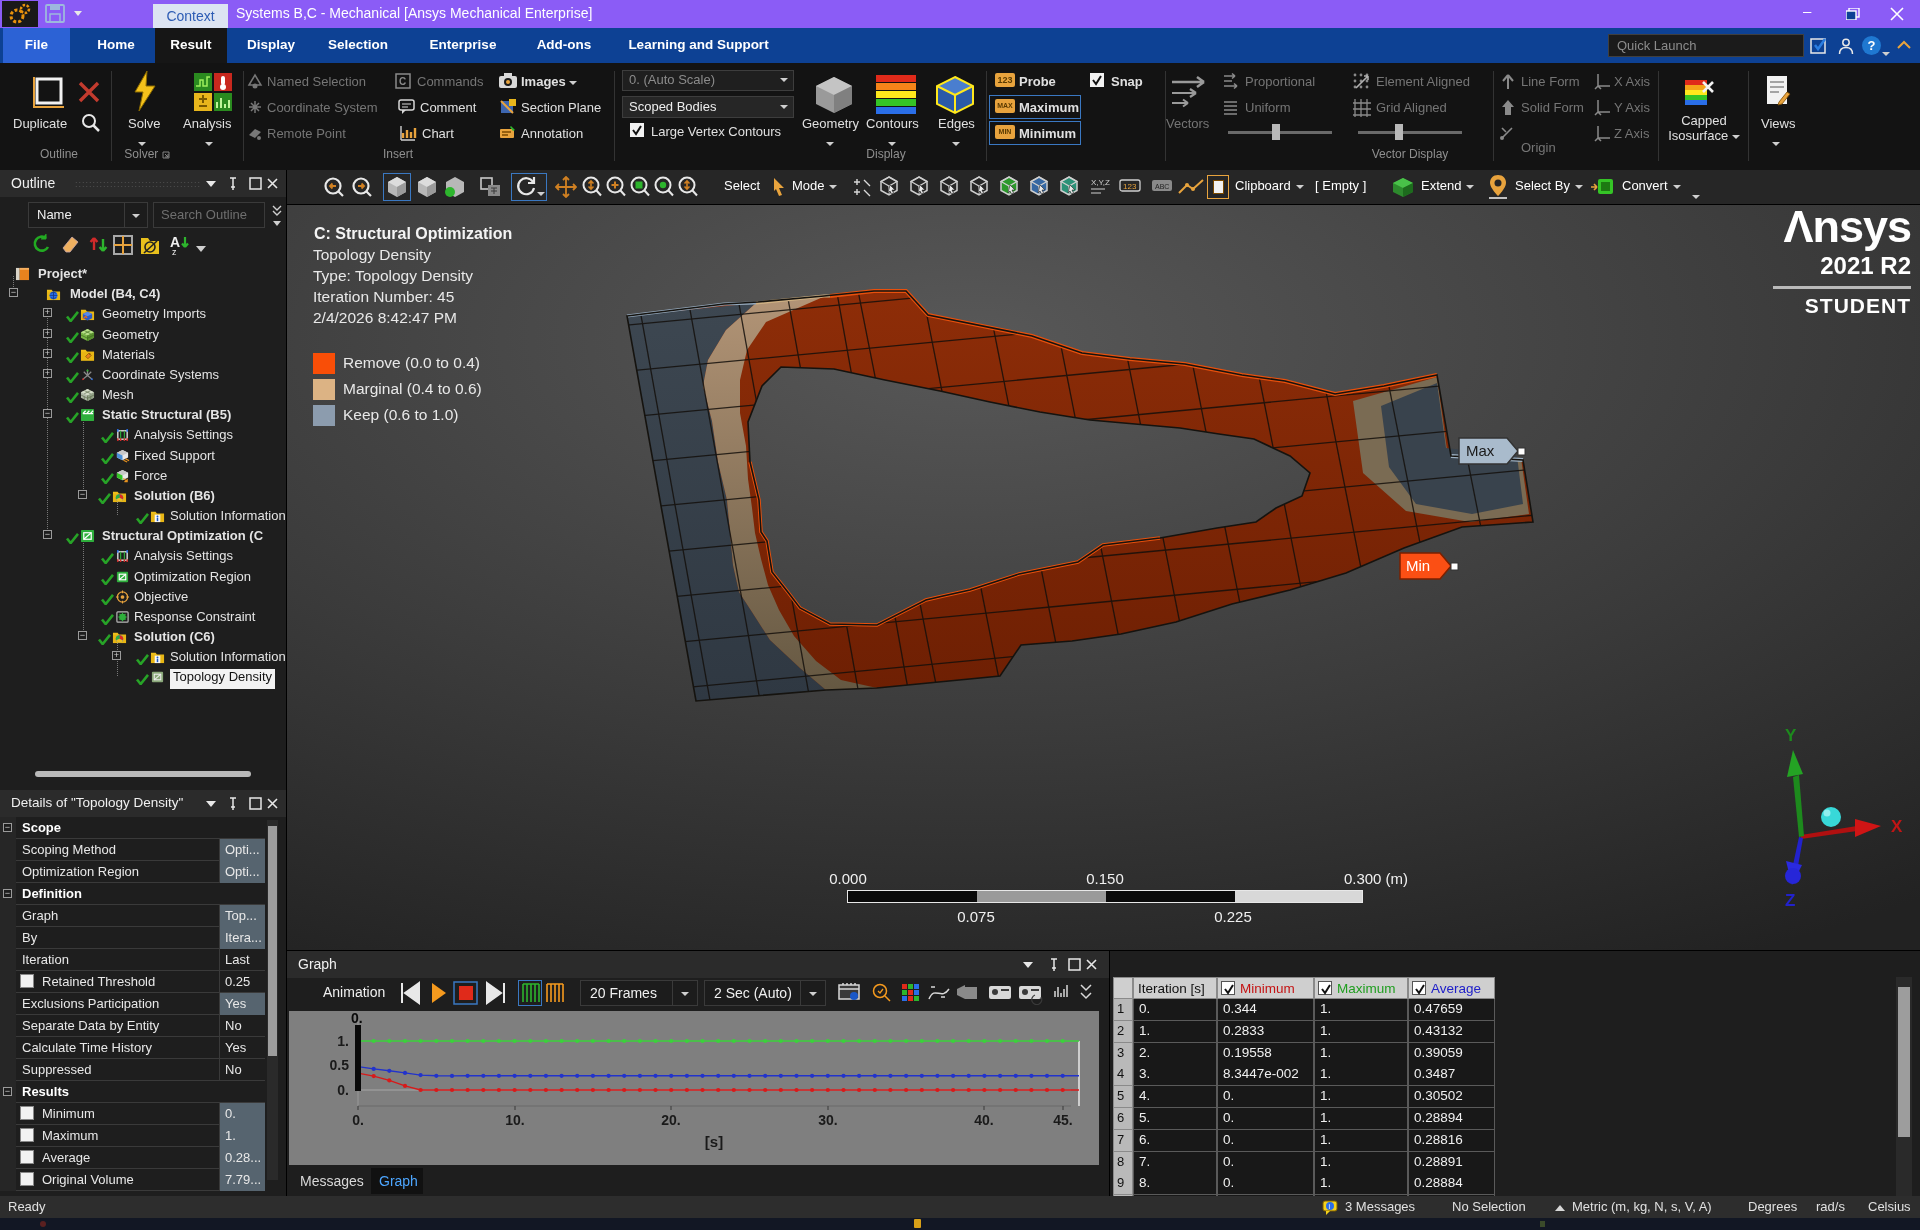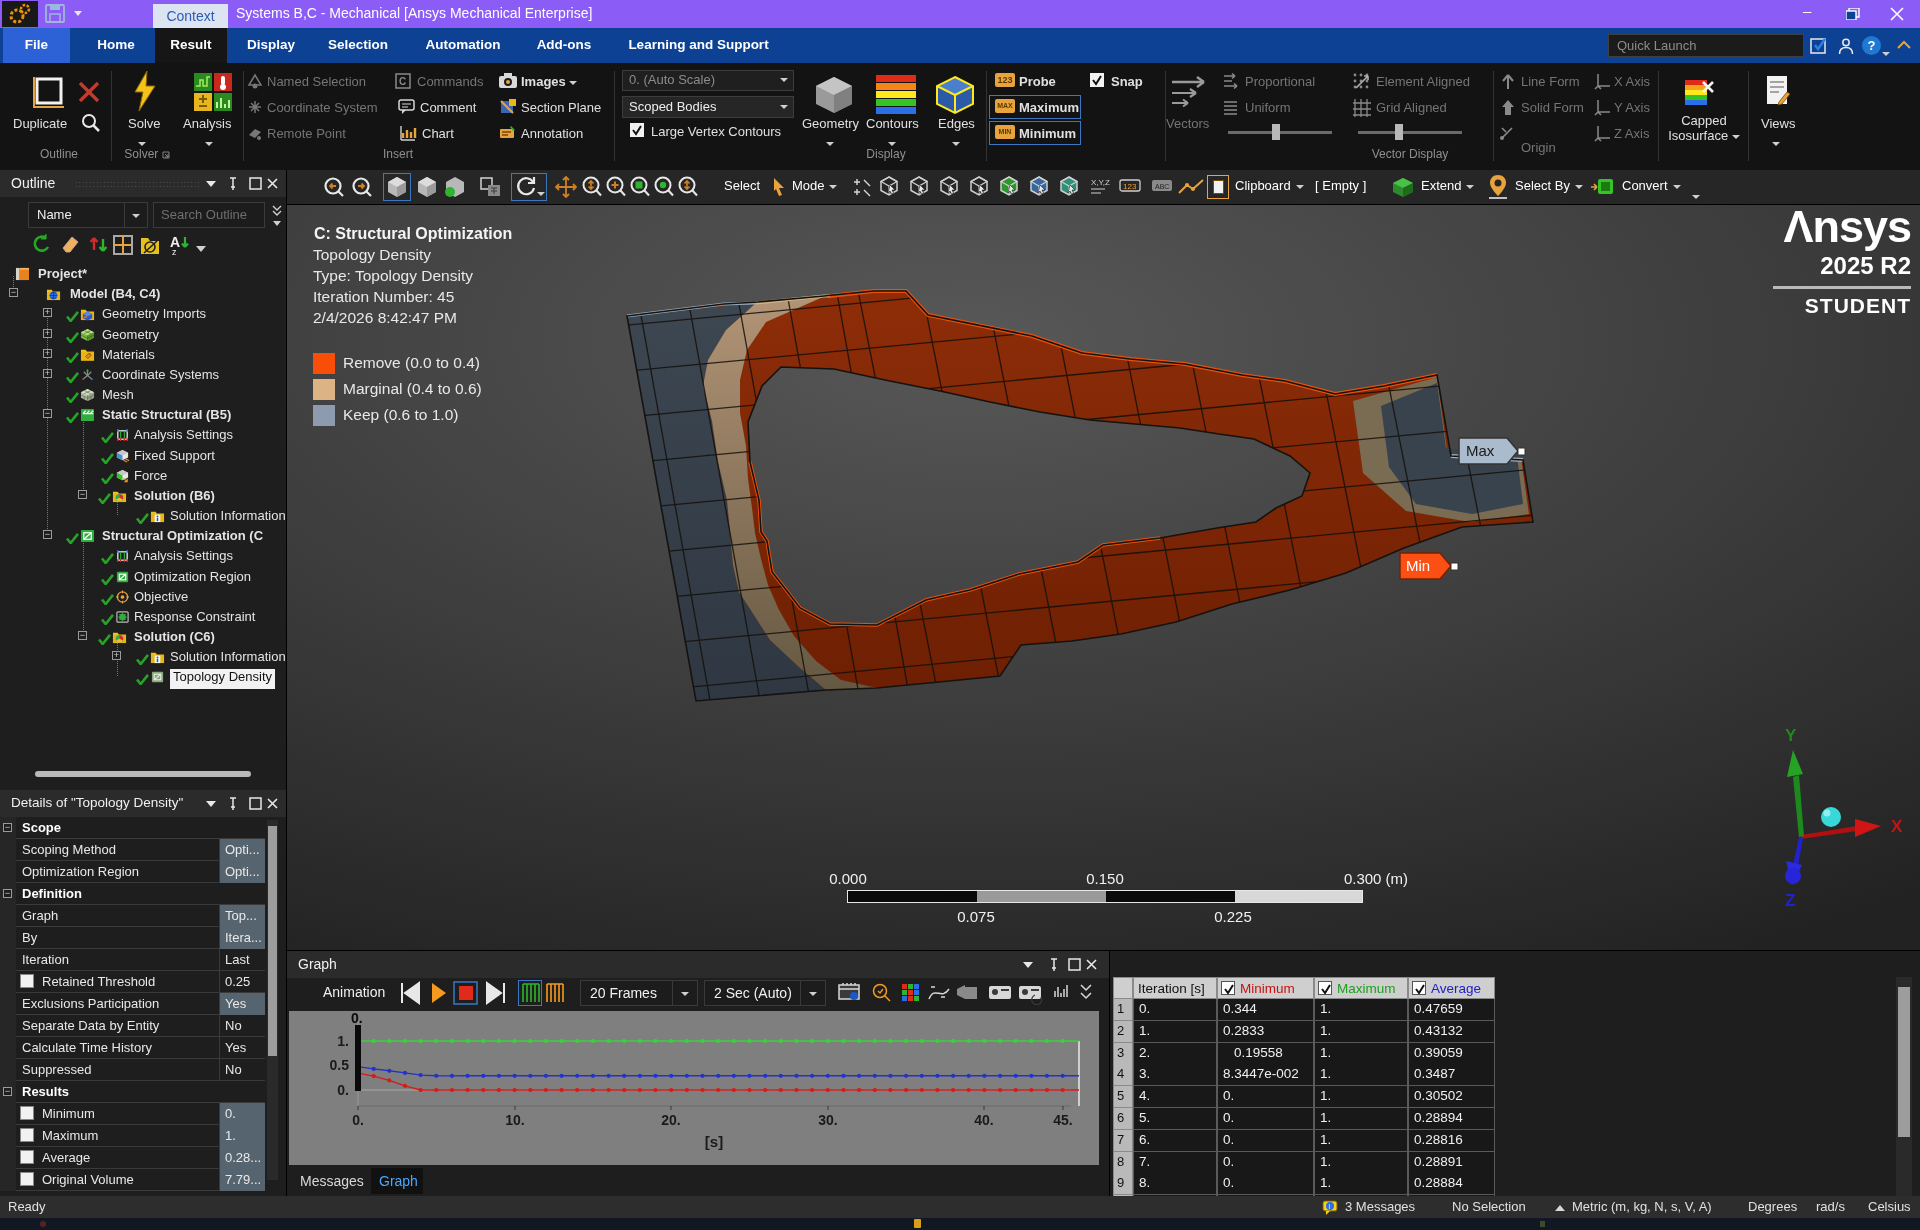--- a/index.html
+++ b/index.html
@@ -102,21 +102,21 @@
     <svg class="abs" style="left:1890px;top:7px" width="14" height="14" viewBox="0 0 14 14">
       <path d="M1 1 L13 13 M13 1 L1 13" stroke="#fff" stroke-width="1.6"></path>
     </svg>
   </div>
   <div id="menubar">
     <div id="filebtn">File</div>
     <div class="menutab" style="left:88px;width:56px">Home</div>
     <div id="resulttab">Result</div>
     <div class="menutab" style="left:240px;width:62px">Display</div>
     <div class="menutab" style="left:325px;width:66px">Selection</div>
-    <div class="menutab" style="left:425px;width:76px">Automation</div>
+    <div class="menutab" style="left:425px;width:76px">Enterprise</div>
     <div class="menutab" style="left:530px;width:68px">Add-ons</div>
     <div class="menutab" style="left:628px;width:141px">Learning and Support</div>
     <div class="abs" style="left:1608px;top:6px;width:196px;height:23px;background:#1b1b1b;border:1px solid #3f3f3f;color:#8c8c8c;font-size:13px;padding:3px 0 0 8px">Quick Launch</div>
     <svg class="abs" style="left:1810px;top:8px" width="20" height="20" viewBox="0 0 20 20">
       <rect x="1" y="3" width="14" height="14" fill="none" stroke="#e8e8e8" stroke-width="1.5"></rect>
       <path d="M5 9 l3 4 7 -10" stroke="#2a7de1" stroke-width="2.5" fill="none"></path>
     </svg>
     <svg class="abs" style="left:1837px;top:9px" width="18" height="18" viewBox="0 0 18 18">
       <circle cx="9" cy="5.5" r="3.2" fill="none" stroke="#e8e8e8" stroke-width="1.5"></circle>
       <path d="M2.5 17 c0-4.5 3-6.5 6.5-6.5 s6.5 2 6.5 6.5" fill="none" stroke="#e8e8e8" stroke-width="1.5"></path>
@@ -943,21 +943,21 @@
 <div class="abs" style="left:26px;top:83px;color:#e8e8e8;font-size:15.5px">Iteration Number: 45</div>
 <div class="abs" style="left:26px;top:104px;color:#e8e8e8;font-size:15.5px">2/4/2026 8:42:47 PM</div>
 <div class="abs" style="left:26px;top:148px;width:22px;height:21px;background:#f94e07"></div>
 <div class="abs" style="left:56px;top:149px;color:#e8e8e8;font-size:15.5px">Remove (0.0 to 0.4)</div>
 <div class="abs" style="left:26px;top:174px;width:22px;height:21px;background:#dcb384"></div>
 <div class="abs" style="left:56px;top:175px;color:#e8e8e8;font-size:15.5px">Marginal (0.4 to 0.6)</div>
 <div class="abs" style="left:26px;top:200px;width:22px;height:21px;background:#8c9cae"></div>
 <div class="abs" style="left:56px;top:201px;color:#e8e8e8;font-size:15.5px">Keep (0.6 to 1.0)</div>
 <div class="abs" style="left:1400px;top:0px;width:224px;text-align:right">
         <div style="color:#fff;font-size:45px;font-weight:bold;letter-spacing:-1px;line-height:44px;font-family:'Liberation Sans'">Λnsys</div>
-        <div style="color:#fff;font-size:24px;font-weight:bold;margin-top:3px">2025 R2</div>
+        <div style="color:#fff;font-size:24px;font-weight:bold;margin-top:3px">2021 R2</div>
         <div style="margin:6px 0 0 86px;height:3px;background:#b9b9b9"></div>
         <div style="color:#fff;font-size:21px;font-weight:bold;letter-spacing:1px;margin-top:5px">STUDENT</div>
       </div>
 <svg class="abs" style="left:1170px;top:230px" width="70" height="32" viewBox="0 0 70 32">
 <path d="M2 3 H50 L61 16 L50 29 H2 Z" fill="#a9bbcc" stroke="#333" stroke-width="1.5"></path>
 <text x="9" y="21" fill="#1a1a1a" font-size="15" font-family="Liberation Sans">Max</text>
 <rect x="61" y="13" width="7" height="7" fill="#fff" stroke="#333" stroke-width="1"></rect>
       </svg>
 <svg class="abs" style="left:1111px;top:345px" width="62" height="32" viewBox="0 0 62 32">
 <path d="M2 3 H42 L53 16 L42 29 H2 Z" fill="#fb4f14" stroke="#7a2000" stroke-width="1.5"></path>
@@ -1236,21 +1236,21 @@
 <div class="abs" style="left:107px;top:48px;width:97px;height:22px;background:#181818;border:1px solid #5a5a5a;border-top:none;color:#f0f0f0;font-size:13.5px;padding:2px 0 0 5px">0.344</div>
 <div class="abs" style="left:204px;top:48px;width:94px;height:22px;background:#181818;border:1px solid #5a5a5a;border-top:none;color:#f0f0f0;font-size:13.5px;padding:2px 0 0 5px">1.</div>
 <div class="abs" style="left:298px;top:48px;width:87px;height:22px;background:#181818;border:1px solid #5a5a5a;border-top:none;color:#f0f0f0;font-size:13.5px;padding:2px 0 0 5px">0.47659</div>
 <div class="abs" style="left:3px;top:70px;width:20px;height:22px;background:#b9b9b9;border:1px solid #8a8a8a;border-top:none;color:#111;font-size:13px;padding:2px 0 0 3px">2</div>
 <div class="abs" style="left:23px;top:70px;width:84px;height:22px;background:#181818;border:1px solid #5a5a5a;border-top:none;color:#f0f0f0;font-size:13.5px;padding:2px 0 0 5px">1.</div>
 <div class="abs" style="left:107px;top:70px;width:97px;height:22px;background:#181818;border:1px solid #5a5a5a;border-top:none;color:#f0f0f0;font-size:13.5px;padding:2px 0 0 5px">0.2833</div>
 <div class="abs" style="left:204px;top:70px;width:94px;height:22px;background:#181818;border:1px solid #5a5a5a;border-top:none;color:#f0f0f0;font-size:13.5px;padding:2px 0 0 5px">1.</div>
 <div class="abs" style="left:298px;top:70px;width:87px;height:22px;background:#181818;border:1px solid #5a5a5a;border-top:none;color:#f0f0f0;font-size:13.5px;padding:2px 0 0 5px">0.43132</div>
 <div class="abs" style="left:3px;top:92px;width:20px;height:22px;background:#b9b9b9;border:1px solid #8a8a8a;border-top:none;color:#111;font-size:13px;padding:2px 0 0 3px">3</div>
 <div class="abs" style="left:23px;top:92px;width:84px;height:22px;background:#181818;border:1px solid #5a5a5a;border-top:none;color:#f0f0f0;font-size:13.5px;padding:2px 0 0 5px">2.</div>
-<div class="abs" style="left:107px;top:92px;width:97px;height:22px;background:#181818;border:1px solid #5a5a5a;border-top:none;color:#f0f0f0;font-size:13.5px;padding:2px 0 0 16px">0.19558</div>
+<div class="abs" style="left:107px;top:92px;width:97px;height:22px;background:#181818;border:1px solid #5a5a5a;border-top:none;color:#f0f0f0;font-size:13.5px;padding:2px 0 0 5px">0.19558</div>
 <div class="abs" style="left:204px;top:92px;width:94px;height:22px;background:#181818;border:1px solid #5a5a5a;border-top:none;color:#f0f0f0;font-size:13.5px;padding:2px 0 0 5px">1.</div>
 <div class="abs" style="left:298px;top:92px;width:87px;height:22px;background:#181818;border:1px solid #5a5a5a;border-top:none;color:#f0f0f0;font-size:13.5px;padding:2px 0 0 5px">0.39059</div>
 <div class="abs" style="left:3px;top:113px;width:20px;height:22px;background:#b9b9b9;border:1px solid #8a8a8a;border-top:none;color:#111;font-size:13px;padding:2px 0 0 3px">4</div>
 <div class="abs" style="left:23px;top:113px;width:84px;height:22px;background:#181818;border:1px solid #5a5a5a;border-top:none;color:#f0f0f0;font-size:13.5px;padding:2px 0 0 5px">3.</div>
 <div class="abs" style="left:107px;top:113px;width:97px;height:22px;background:#181818;border:1px solid #5a5a5a;border-top:none;color:#f0f0f0;font-size:13.5px;padding:2px 0 0 5px">8.3447e-002</div>
 <div class="abs" style="left:204px;top:113px;width:94px;height:22px;background:#181818;border:1px solid #5a5a5a;border-top:none;color:#f0f0f0;font-size:13.5px;padding:2px 0 0 5px">1.</div>
 <div class="abs" style="left:298px;top:113px;width:87px;height:22px;background:#181818;border:1px solid #5a5a5a;border-top:none;color:#f0f0f0;font-size:13.5px;padding:2px 0 0 5px">0.3487</div>
 <div class="abs" style="left:3px;top:135px;width:20px;height:22px;background:#b9b9b9;border:1px solid #8a8a8a;border-top:none;color:#111;font-size:13px;padding:2px 0 0 3px">5</div>
 <div class="abs" style="left:23px;top:135px;width:84px;height:22px;background:#181818;border:1px solid #5a5a5a;border-top:none;color:#f0f0f0;font-size:13.5px;padding:2px 0 0 5px">4.</div>
 <div class="abs" style="left:107px;top:135px;width:97px;height:22px;background:#181818;border:1px solid #5a5a5a;border-top:none;color:#f0f0f0;font-size:13.5px;padding:2px 0 0 5px">0.</div>

